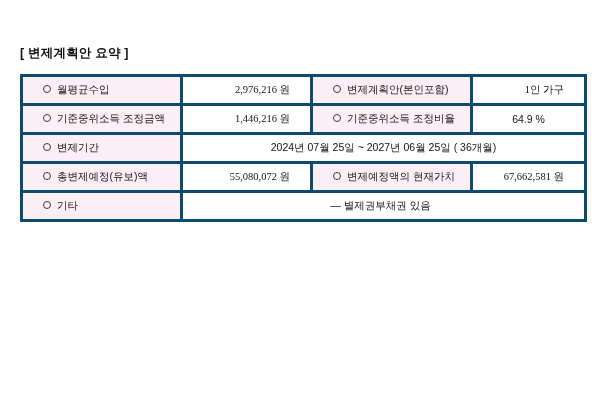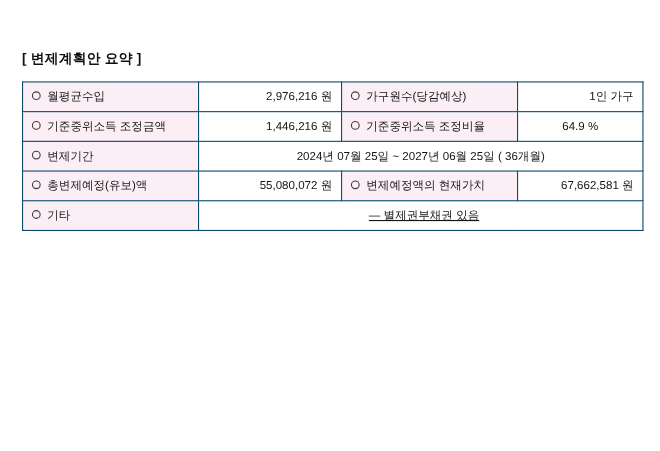--- a/index.html
+++ b/index.html
@@ -29,36 +29,37 @@
     letter-spacing: 0.2px;
     margin: 2px 0 12px 2px;
   }
   table.summary {
     border-collapse: collapse;
     width: 564px;
     table-layout: fixed;
     margin-left: 2px;
   }
   table.summary td {
-    border: 1px solid #0c4a6e;
+    border: 3px solid #0c4a6e;
     font-size: 10.5px;
     height: 26px;
-    padding: 0 8px;
+    padding: 0 20px;
     vertical-align: middle;
     color: #141414;
   }
   td.label {
     background: #fbeef5;
     white-space: nowrap;
   }
   td.value {
     background: #ffffff;
   }
   .num {
     text-align: right;
+    font-family: Liberation Serif, serif;
   }
   .left {
     text-align: center;
   }
   .circle {
     display: inline-block;
     width: 8px;
     height: 8px;
     border: 1px solid #3d3d3d;
     border-radius: 50%;
@@ -73,42 +74,41 @@
   .etc-row td {
     height: 60px;
     vertical-align: middle;
   }
   .etc-row td.label {
     vertical-align: middle;
   }
   .etc-row td.value {
     vertical-align: middle;
     padding-left: 14px;
-    text-decoration: underline;
   }
 </style>
 </head>
 <body>
 
 <div class="page">
 
   <div class="doc-title">[ 변제계획안 요약 ]</div>
 
   <table class="summary">
     <colgroup>
       <col style="width:160px">
       <col style="width:130px">
       <col style="width:160px">
       <col style="width:114px">
     </colgroup>
     <tbody>
       <tr>
         <td class="label"><span class="circle"></span><span class="lbl-text">월평균수입</span></td>
         <td class="value num">2,976,216 원</td>
-        <td class="label"><span class="circle"></span><span class="lbl-text">가구원수(당감예상)</span></td>
+        <td class="label"><span class="circle"></span><span class="lbl-text">변제계획안(본인포함)</span></td>
         <td class="value num">1인 가구</td>
       </tr>
 
       <tr>
         <td class="label"><span class="circle"></span><span class="lbl-text">기준중위소득 조정금액</span></td>
         <td class="value num">1,446,216 원</td>
         <td class="label"><span class="circle"></span><span class="lbl-text">기준중위소득 조정비율</span></td>
         <td class="value left">64.9 %</td>
       </tr>
 

